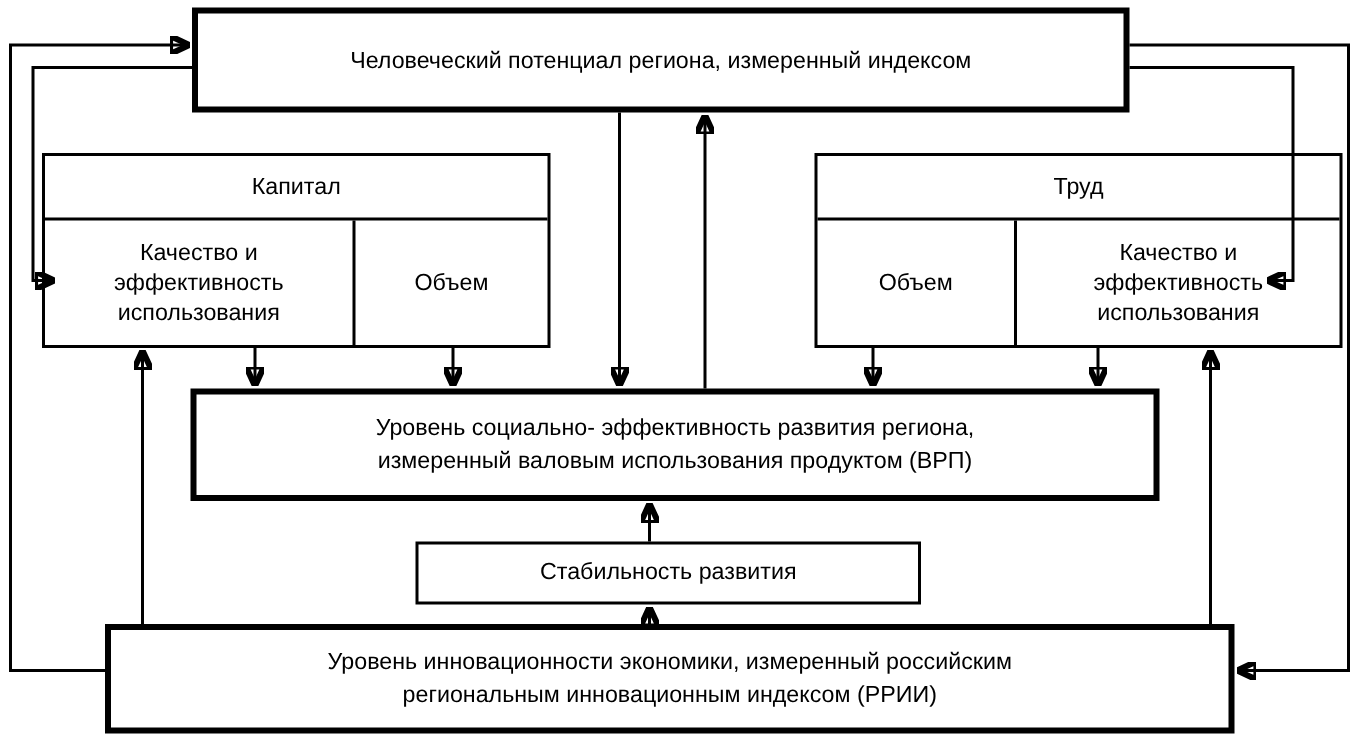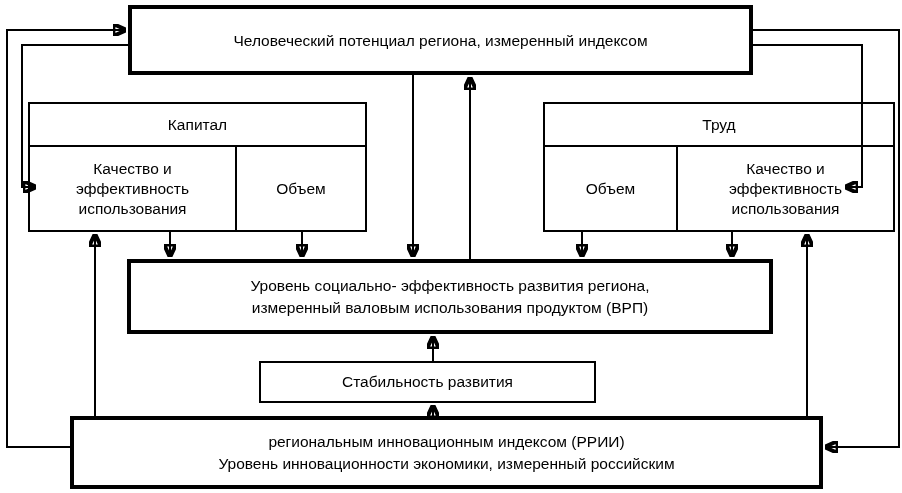--- a/index.html
+++ b/index.html
@@ -102,27 +102,27 @@
         <div class="cell-line">использования</div>
       </div>
     </div>
   </div>
 
   <div class="box thick" style="left:127px; top:259px; width:646px; height:75px;">
     <div class="mid-line">Уровень социально- эффективность развития региона,</div>
     <div class="mid-line">измеренный валовым использования продуктом (ВРП)</div>
   </div>
 
-  <div class="box" style="left:259px; top:361px; width:337px; height:42px;">
+  <div class="box" style="left:277px; top:361px; width:337px; height:42px;">
     <div class="mid-line">Стабильность развития</div>
   </div>
 
   <div class="box thick" style="left:70px; top:416px; width:753px; height:73px;">
+    <div class="mid-line">Уровень инновационности экономики, измеренный российским</div>
     <div class="mid-line">региональным инновационным индексом (РРИИ)</div>
-    <div class="mid-line">Уровень инновационности экономики, измеренный российским</div>
   </div>
 
   <svg class="wires" width="902" height="493" viewBox="0 0 902 493">
     <defs>
       <marker id="arr" markerUnits="strokeWidth" markerWidth="6.5" markerHeight="6" refX="6.3" refY="3" orient="auto">
         <path d="M0,0 L6.5,3 L0,6 Z" fill="#000" stroke="none"></path>
       </marker>
     </defs>
 
     <path d="M413,75 L413,257" marker-end="url(#arr)"></path>

